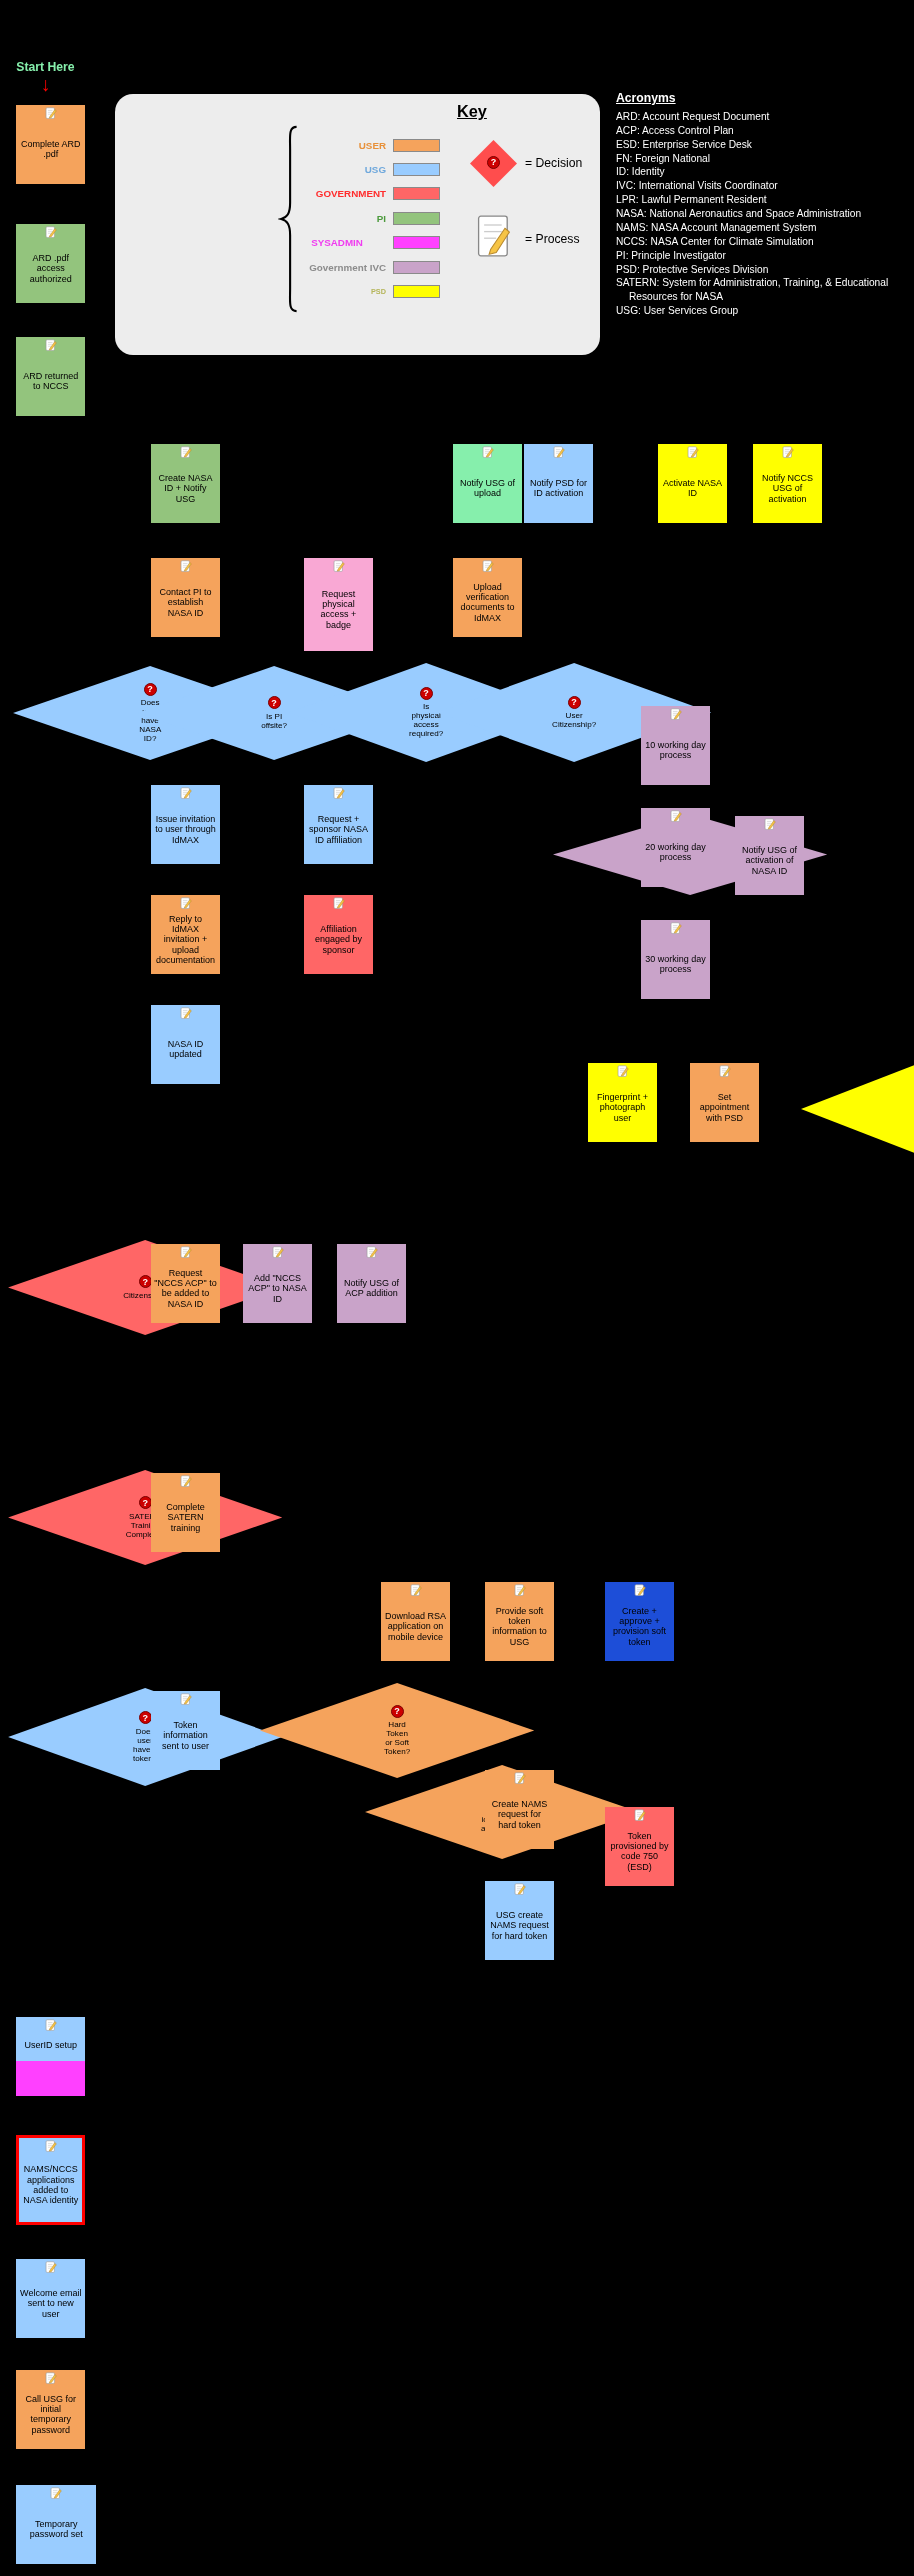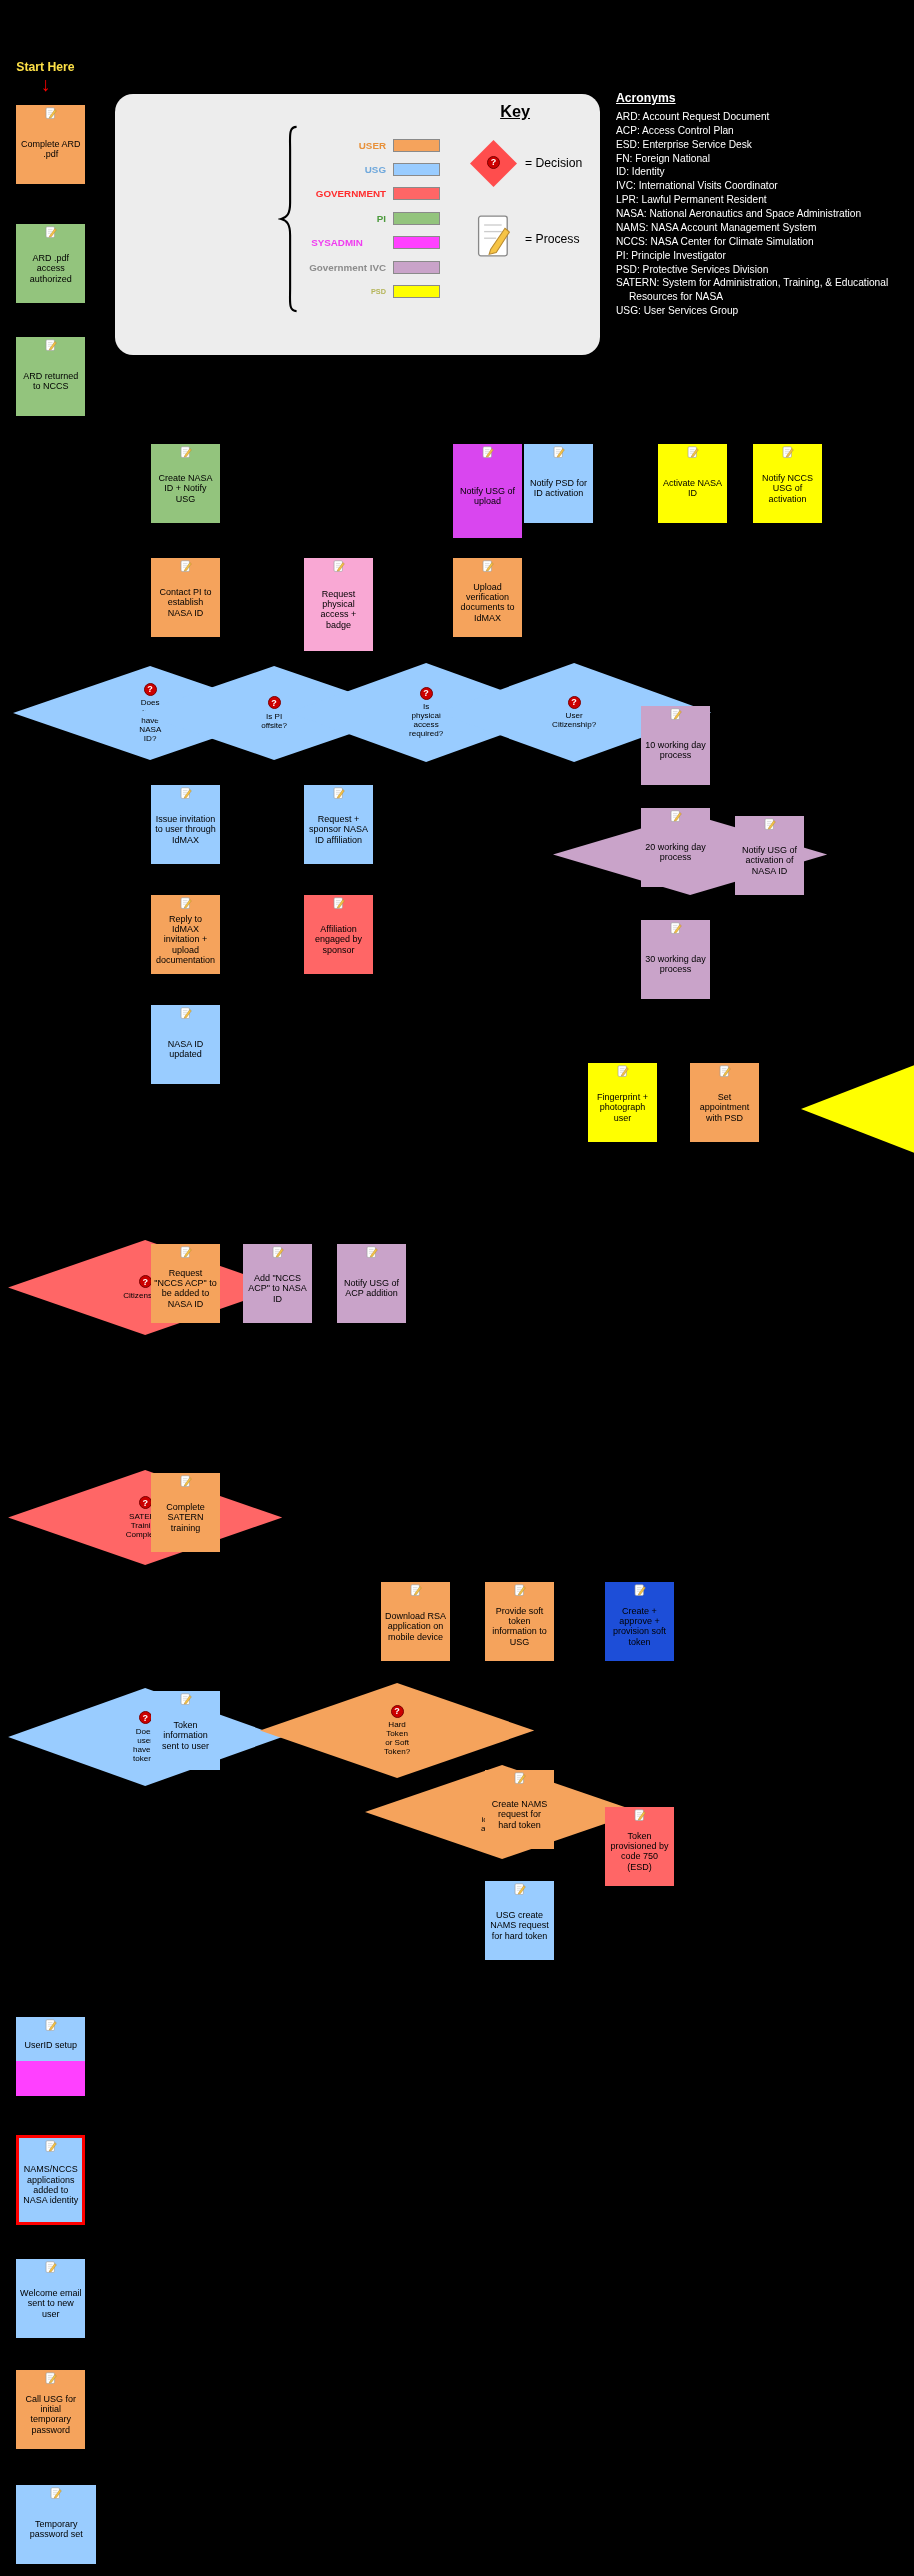--- a/index.html
+++ b/index.html
@@ -3,39 +3,39 @@
 <meta charset="utf-8">
 <style>
   html,body { margin:0; padding:0; }
   body {
     width:914px; height:2576px; position:relative; overflow:hidden;
     background:#000; font-family:"Liberation Sans", sans-serif;
   }
   #flow-canvas { position:absolute; left:0; top:0; width:100%; height:100%; }
 
   
-  .start-label { position:absolute; left:16.3px; top:60px; color:#fde047; font-weight:bold; font-size:12.2px; }
+  .start-label { position:absolute; left:16.3px; top:60px; color:#86efac; font-weight:bold; font-size:12.2px; }
   .start-arrow { position:absolute; left:41px; top:75px; color:#FF0000; font-size:19.5px; font-weight:bold; line-height:1; }
 
   
   .node { position:absolute; box-sizing:border-box; display:flex; flex-direction:column;
           align-items:center; justify-content:center; text-align:center; color:#000; }
   .node.process .nlabel { font-size:9px; line-height:1.15; padding:11.4px 3.3px 1.6px; }
   .micon { position:absolute; top:2.4px; left:50%; transform:translateX(-50%); width:12.2px; height:12.2px; }
   .node.decision { clip-path:polygon(50% 0,100% 50%,50% 100%,0 50%); padding:0 15%; }
   .node.decision .nlabel { font-size:8.1px; line-height:1.12; }
   .qicon { flex:0 0 auto; width:13px; height:13px; border-radius:50%; background:#CC0000; border:0.8px solid #7a0000;
            color:#fff; font-size:9px; font-weight:bold; display:flex; align-items:center; justify-content:center;
            margin-bottom:2.4px; box-sizing:border-box; }
   .node.split .nlabel { margin-bottom:33px; }
 
   
   .key-panel { position:absolute; left:115px; top:94px; width:485px; height:261px;
                background:#EDEDED; border-radius:18px; color:#000; }
-  .key-title { position:absolute; left:342px; top:8.1px; width:73px; text-align:right;
+  .key-title { position:absolute; left:342px; top:8.1px; width:73px; text-align:left;
                font-size:16.3px; font-weight:bold; text-decoration:underline; }
   .key-notes { position:absolute; left:8.1px; top:72px; width:164px; text-align:center;
                font-weight:bold; font-size:10.6px; line-height:1.28; }
   .key-note2 { margin-top:13px; }
   .key-brace { position:absolute; left:163px; top:29px; }
   .key-legend { position:absolute; left:173px; top:39px; }
   .legend-row { display:flex; align-items:center; height:24.4px; }
   .legend-label { width:98px; text-align:right; font-weight:bold; font-size:9.8px; margin-right:6.5px; }
   .legend-label.small { font-size:7.3px; }
   .legend-swatch { width:47px; height:13px; border:0.8px solid #8a8a8a; box-sizing:border-box; }
@@ -164,21 +164,21 @@
     <div class="node process" style="left: 151px; top: 444px; width: 69px; height: 79px; background: rgb(147, 196, 125);">
       <span class="micon"><svg width="12.2" height="12.2" viewBox="0 0 16 16">
           <rect x="1.5" y="1" width="11" height="14" rx="1.5" fill="#ffffff" stroke="#9a9a9a" stroke-width="0.8"></rect>
           <line x1="4" y1="4.5" x2="10" y2="4.5" stroke="#c9c9c9" stroke-width="0.8"></line>
           <line x1="4" y1="7" x2="10" y2="7" stroke="#c9c9c9" stroke-width="0.8"></line>
           <line x1="4" y1="9.5" x2="8" y2="9.5" stroke="#c9c9c9" stroke-width="0.8"></line>
           <polygon points="6.5,12.5 13,3.5 15,5 8.6,13.8 5.8,14.4" fill="#f6c445" stroke="#b98a2f" stroke-width="0.7"></polygon>
         </svg></span>
       <div class="nlabel">Create NASA ID + Notify USG</div>
     </div>
-    <div class="node process" style="left: 453px; top: 444px; width: 69px; height: 94px; background: #d946ef;">
+    <div class="node process" style="left: 453px; top: 444px; width: 69px; height: 79px; background: #86efac;">
       <span class="micon"><svg width="12.2" height="12.2" viewBox="0 0 16 16">
           <rect x="1.5" y="1" width="11" height="14" rx="1.5" fill="#ffffff" stroke="#9a9a9a" stroke-width="0.8"></rect>
           <line x1="4" y1="4.5" x2="10" y2="4.5" stroke="#c9c9c9" stroke-width="0.8"></line>
           <line x1="4" y1="7" x2="10" y2="7" stroke="#c9c9c9" stroke-width="0.8"></line>
           <line x1="4" y1="9.5" x2="8" y2="9.5" stroke="#c9c9c9" stroke-width="0.8"></line>
           <polygon points="6.5,12.5 13,3.5 15,5 8.6,13.8 5.8,14.4" fill="#f6c445" stroke="#b98a2f" stroke-width="0.7"></polygon>
         </svg></span>
       <div class="nlabel">Notify USG of upload</div>
     </div>
     <div class="node process" style="left: 524px; top: 444px; width: 69px; height: 79px; background: rgb(153, 204, 255);">

